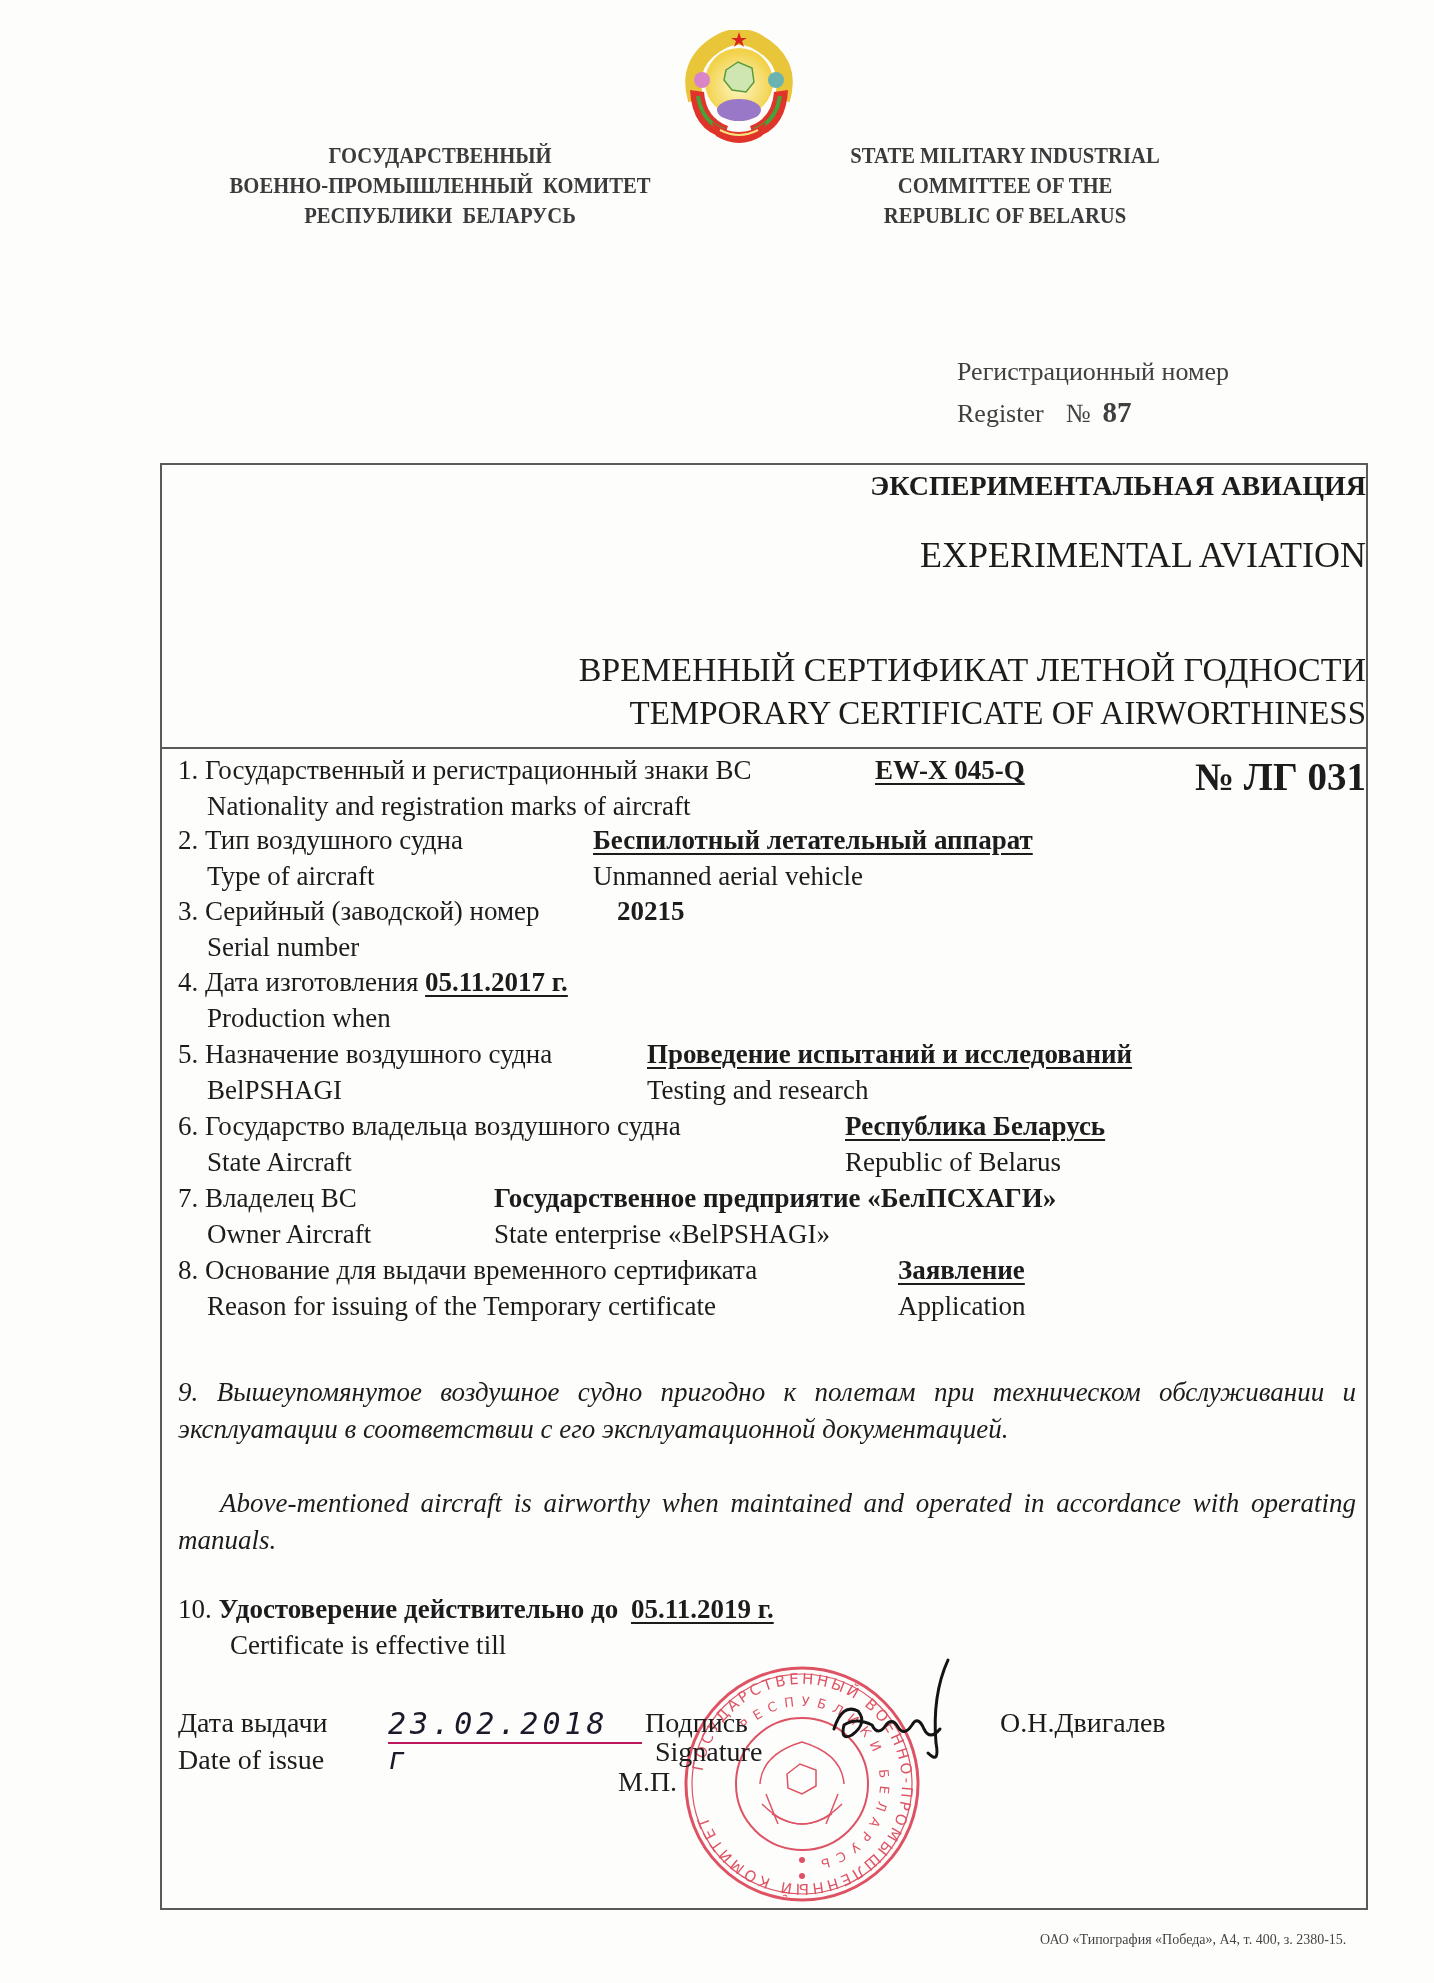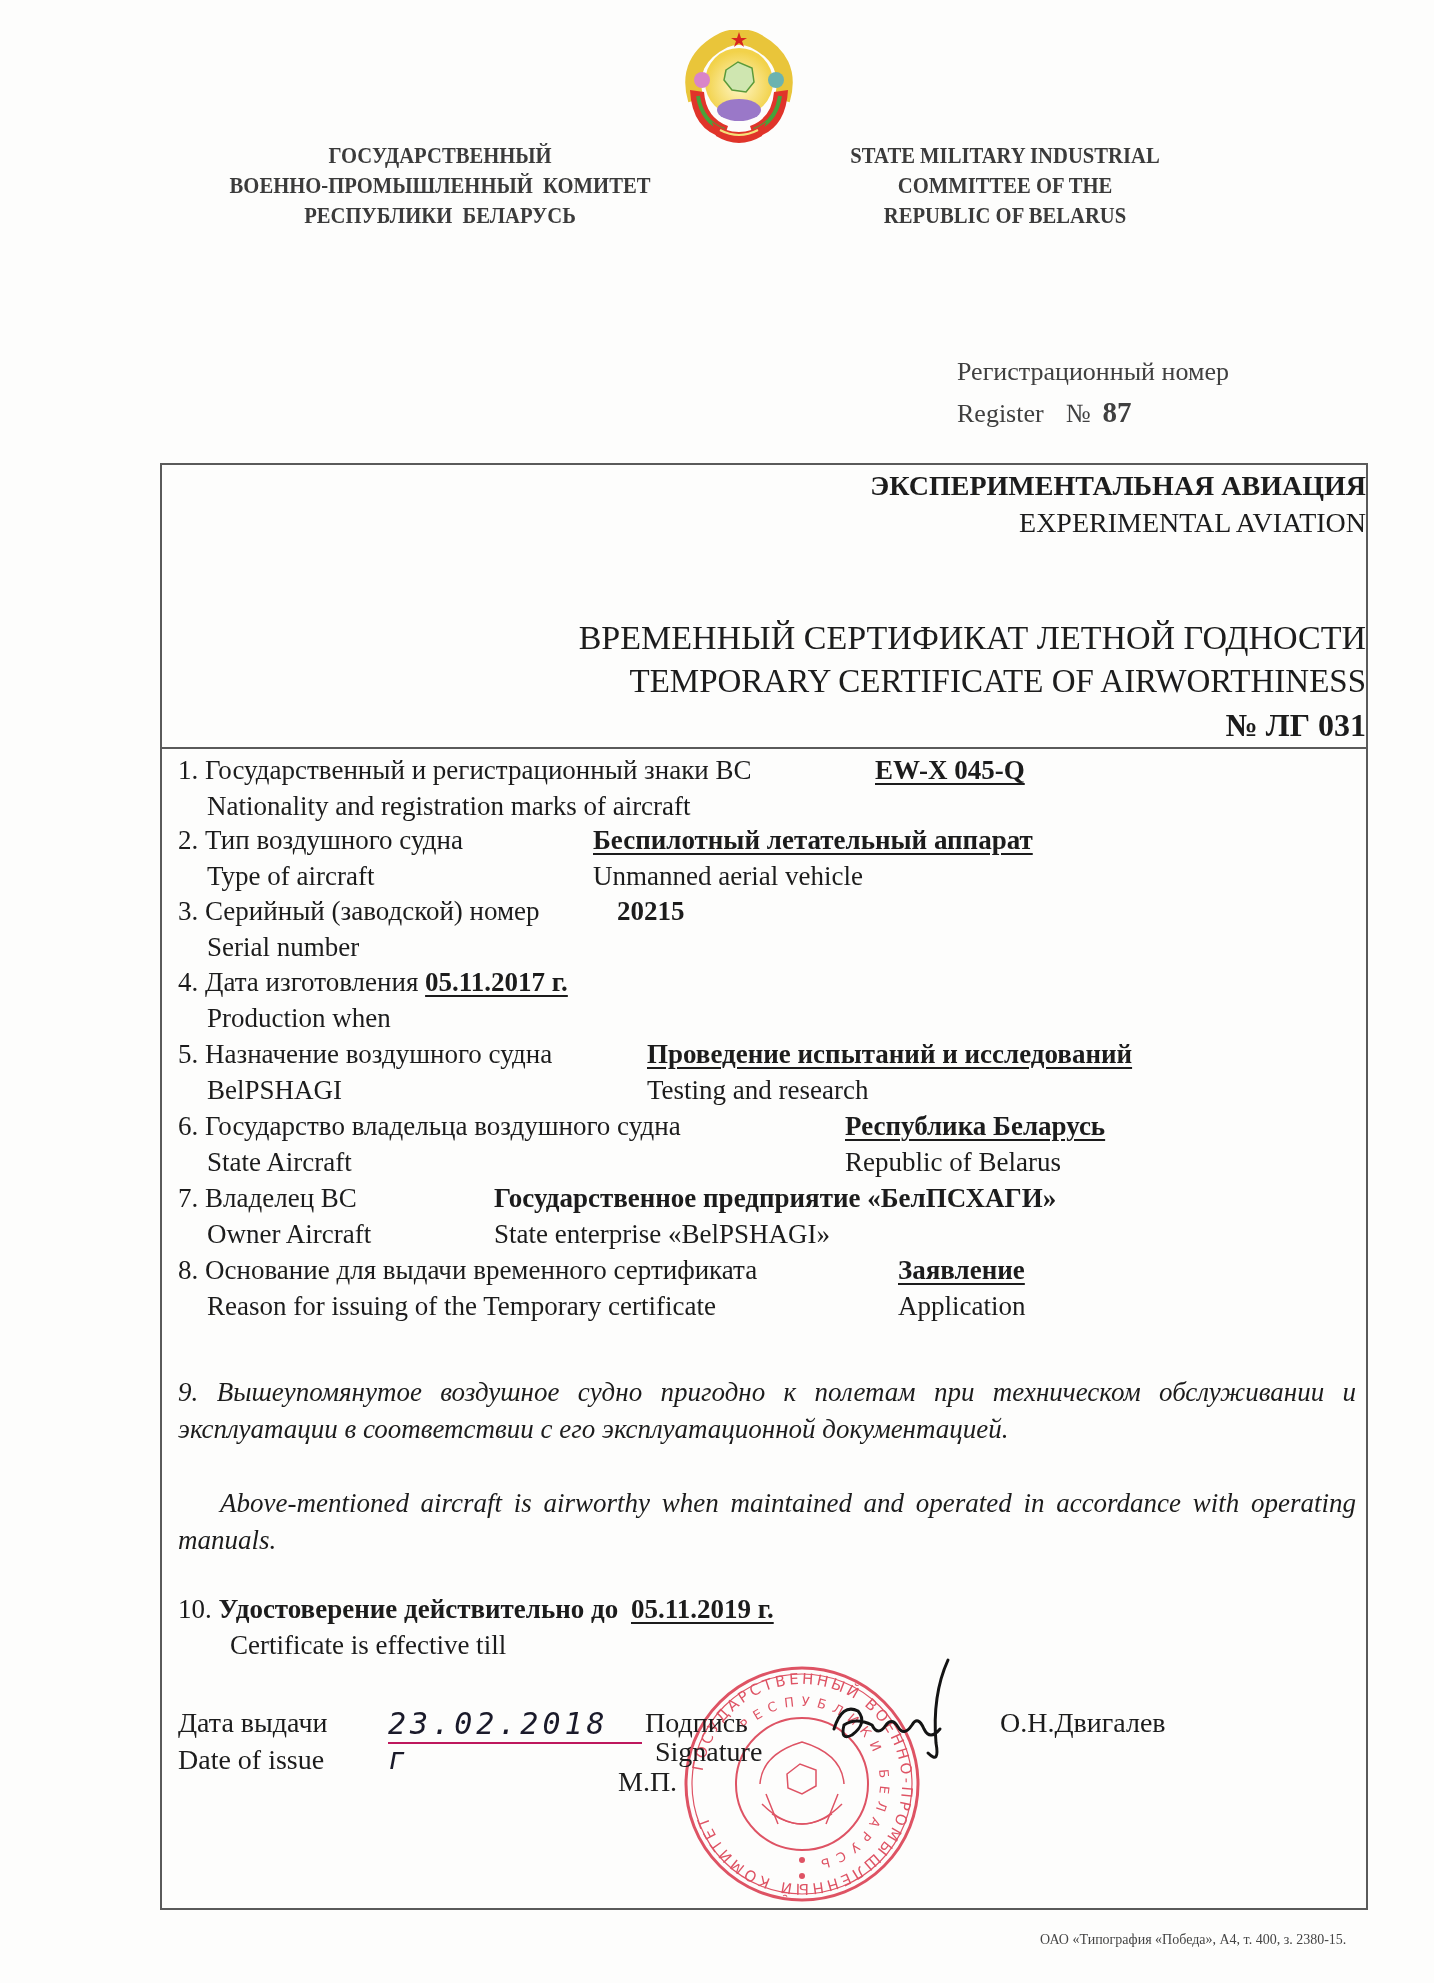--- a/index.html
+++ b/index.html
@@ -27,24 +27,24 @@
   .register .num { font-weight: bold; font-size: 29px; }
   .register .no { margin: 0 12px 0 22px; }
 
   
   .frame { left: 160px; top: 463px; width: 1208px; height: 1447px; border: 2px solid #5a5a5a; box-sizing: border-box; }
   .divider { left: 160px; top: 747px; width: 1208px; height: 0; border-top: 2px solid #5a5a5a; }
 
   .title-area { left: 162px; width: 1204px; top: 465px; text-align: right; }
   .t-line { white-space: nowrap; }
   .t-ru-small { font-size: 28px; font-weight: bold; line-height: 38px; margin-top: 2px; }
-  .t-en-small { font-size: 28px; line-height: 36px; }
+  .t-en-small { font-size: 36px; line-height: 36px; margin-top: 32px; }
   .t-ru-big { font-size: 34px; font-weight: normal; line-height: 44px; margin-top: 75px; }
   .t-en-big { font-size: 33px; line-height: 42px; }
-  .t-num { font-size: 32px; font-weight: bold; line-height: 46px; }
+  .t-num { font-size: 39px; font-weight: bold; line-height: 46px; margin-top: 20px; }
 
   
   .row { position: absolute; font-size: 27px; line-height: 36px; white-space: nowrap; }
   .row .val-b { font-weight: bold; text-decoration: underline; text-decoration-thickness: 2px; text-underline-offset: 4px; }
   .row .val-bn { font-weight: bold; }
   .sub { padding-left: 29px; }
 
   
   .para { position: absolute; left: 178px; width: 1178px; font-size: 27px; line-height: 37px; text-align: justify; font-style: italic; }
   .para .indent { display: inline-block; width: 42px; }

